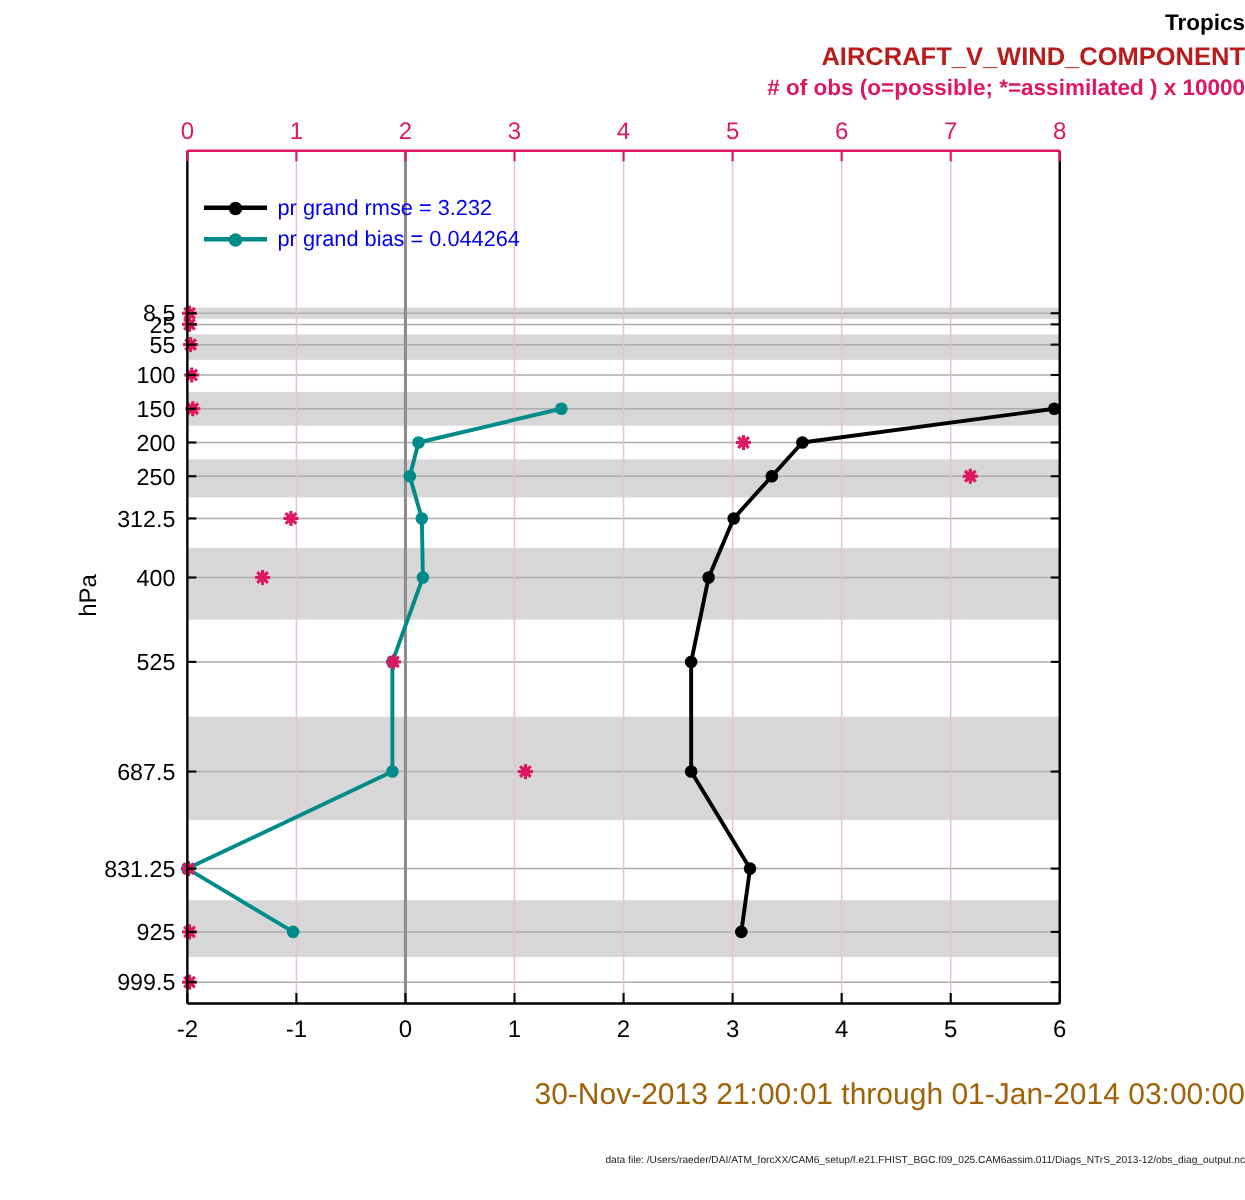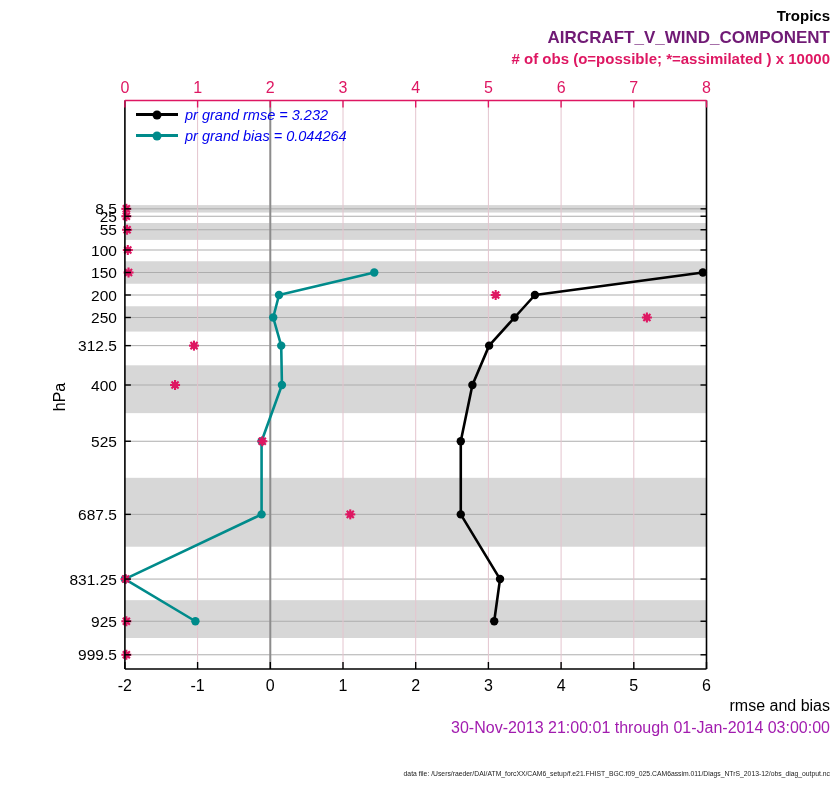--- a/index.html
+++ b/index.html
@@ -2,30 +2,30 @@
 <html><head>
 <meta charset="utf-8">
 <style>
   html,body{margin:0;padding:0;background:#ffffff;}
   .figure{
     position:relative;width:830px;height:800px;background:#ffffff;overflow:hidden;
     font-family:"Liberation Sans",sans-serif;
   }
   .ctext{position:absolute;left:0;right:0;text-align:right;}
   .title1{top:7px;font-size:15px;font-weight:bold;color:#000;}
-  .title2{top:28px;font-size:17px;font-weight:bold;color:#701a75;}
+  .title2{top:28px;font-size:17px;font-weight:bold;color:#b91c1c;}
   .obslabel{top:50px;font-size:15px;font-weight:bold;}
   .xlab{top:697px;font-size:16px;color:#000;}
-  .daterange{top:719px;font-size:16px;color:#a21caf;}
+  .daterange{top:719px;font-size:20px;color:#a16207;}
   .footer{top:770px;font-size:6.8px;color:#222;}
   .ylab{
     position:absolute;left:30px;top:388px;width:60px;text-align:center;
     transform:rotate(-90deg);transform-origin:center;font-size:16px;color:#000;
   }
-  .legend{position:absolute;left:136px;top:104px;font-style:italic;}
+  .legend{position:absolute;left:136px;top:128px;}
   .legend-row{display:flex;align-items:center;height:21px;}
   .legend-swatch{position:relative;width:42px;height:3px;margin-right:7px;}
   .legend-swatch .dot{
     position:absolute;left:50%;top:50%;width:9px;height:9px;border-radius:50%;
     transform:translate(-50%,-50%);
   }
   .legend-label{font-size:14.5px;}
   svg{position:absolute;left:0;top:0;}
 </style>
 </head>
@@ -296,17 +296,16 @@
     </div>
     <div class="legend-row">
       <span class="legend-swatch" id="sw-bias" style="background: rgb(0, 139, 139);">
           <span class="dot" style="background: rgb(0, 139, 139);"></span>
         </span>
       <span class="legend-label" id="lg-bias" style="color: rgb(0, 0, 238);">pr grand bias = 0.044264</span>
     </div>
   </div>
 
   <div class="ylab">hPa</div>
-  <div class="ctext xlab">rmse and bias</div>
   <div class="ctext daterange">30-Nov-2013 21:00:01 through 01-Jan-2014 03:00:00</div>
   <div class="ctext footer">data file: /Users/raeder/DAI/ATM_forcXX/CAM6_setup/f.e21.FHIST_BGC.f09_025.CAM6assim.011/Diags_NTrS_2013-12/obs_diag_output.nc</div>
 
 </div>
 
 </body></html>

